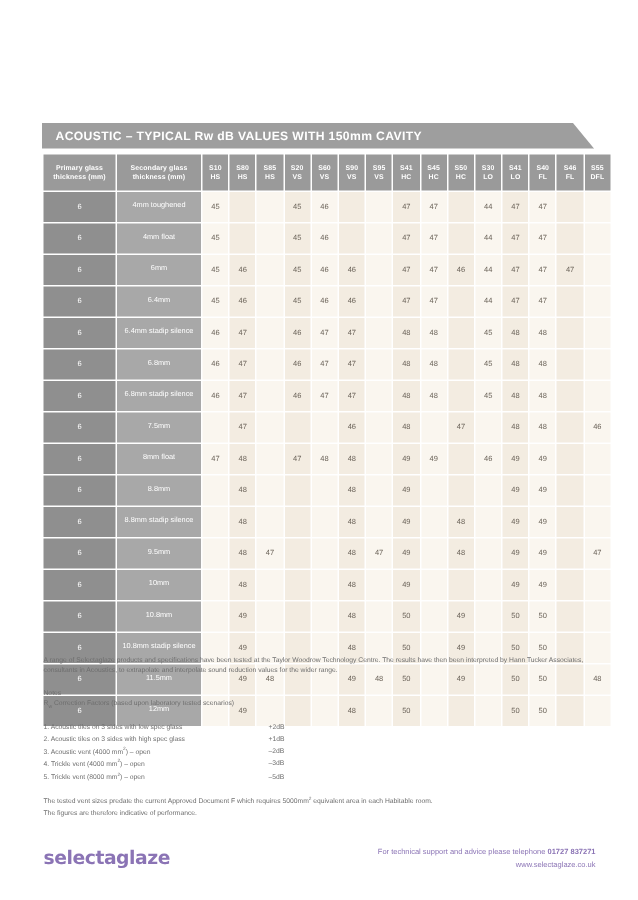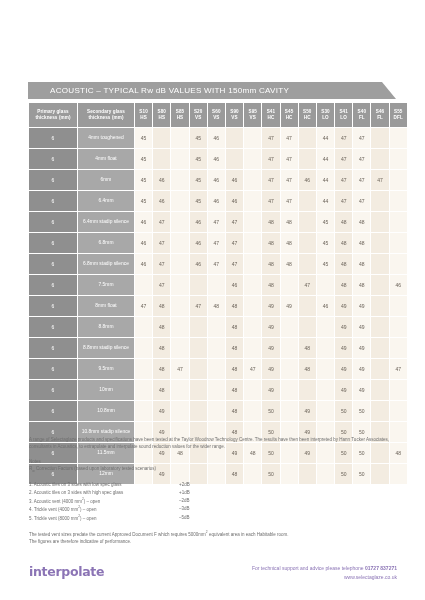--- a/index.html
+++ b/index.html
@@ -28,23 +28,23 @@
     content: "";
     position: absolute;
     right: -0px; top: 0;
     width: 0; height: 0;
     border-top: 17px solid #ffffff;
     border-left: 14px solid transparent;
   }
   .title-text {
     color: #ffffff;
     font-size: 8.1px;
-    font-weight: normal;
+    font-weight: bold;
     letter-spacing: 0.25px;
-    padding-left: 22px;
+    padding-left: 9px;
     white-space: nowrap;
   }
 
   
   .tbl-wrap {
     position: absolute;
     left: 28px; top: 102px;
     width: 368px;
   }
   table.acoustic {
@@ -583,20 +583,20 @@
       </div>
     <div class="closing">
       <div>
         <span>The tested vent sizes predate the current Approved Document F which requires 5000mm</span><sup>2</sup><span> equivalent area in each Habitable room.</span>
       </div>
       <div>The figures are therefore indicative of performance.</div>
     </div>
   </div>
 
   <div class="footer">
-    <div class="logo">interpolate</div>
+    <div class="logo">selectaglaze</div>
     <div class="contact">
       <span>For technical support and advice please telephone </span><span class="phone">01727 837271</span>
       <span class="web">www.selectaglaze.co.uk</span>
     </div>
   </div>
 
 </div>
 
 </body></html>

